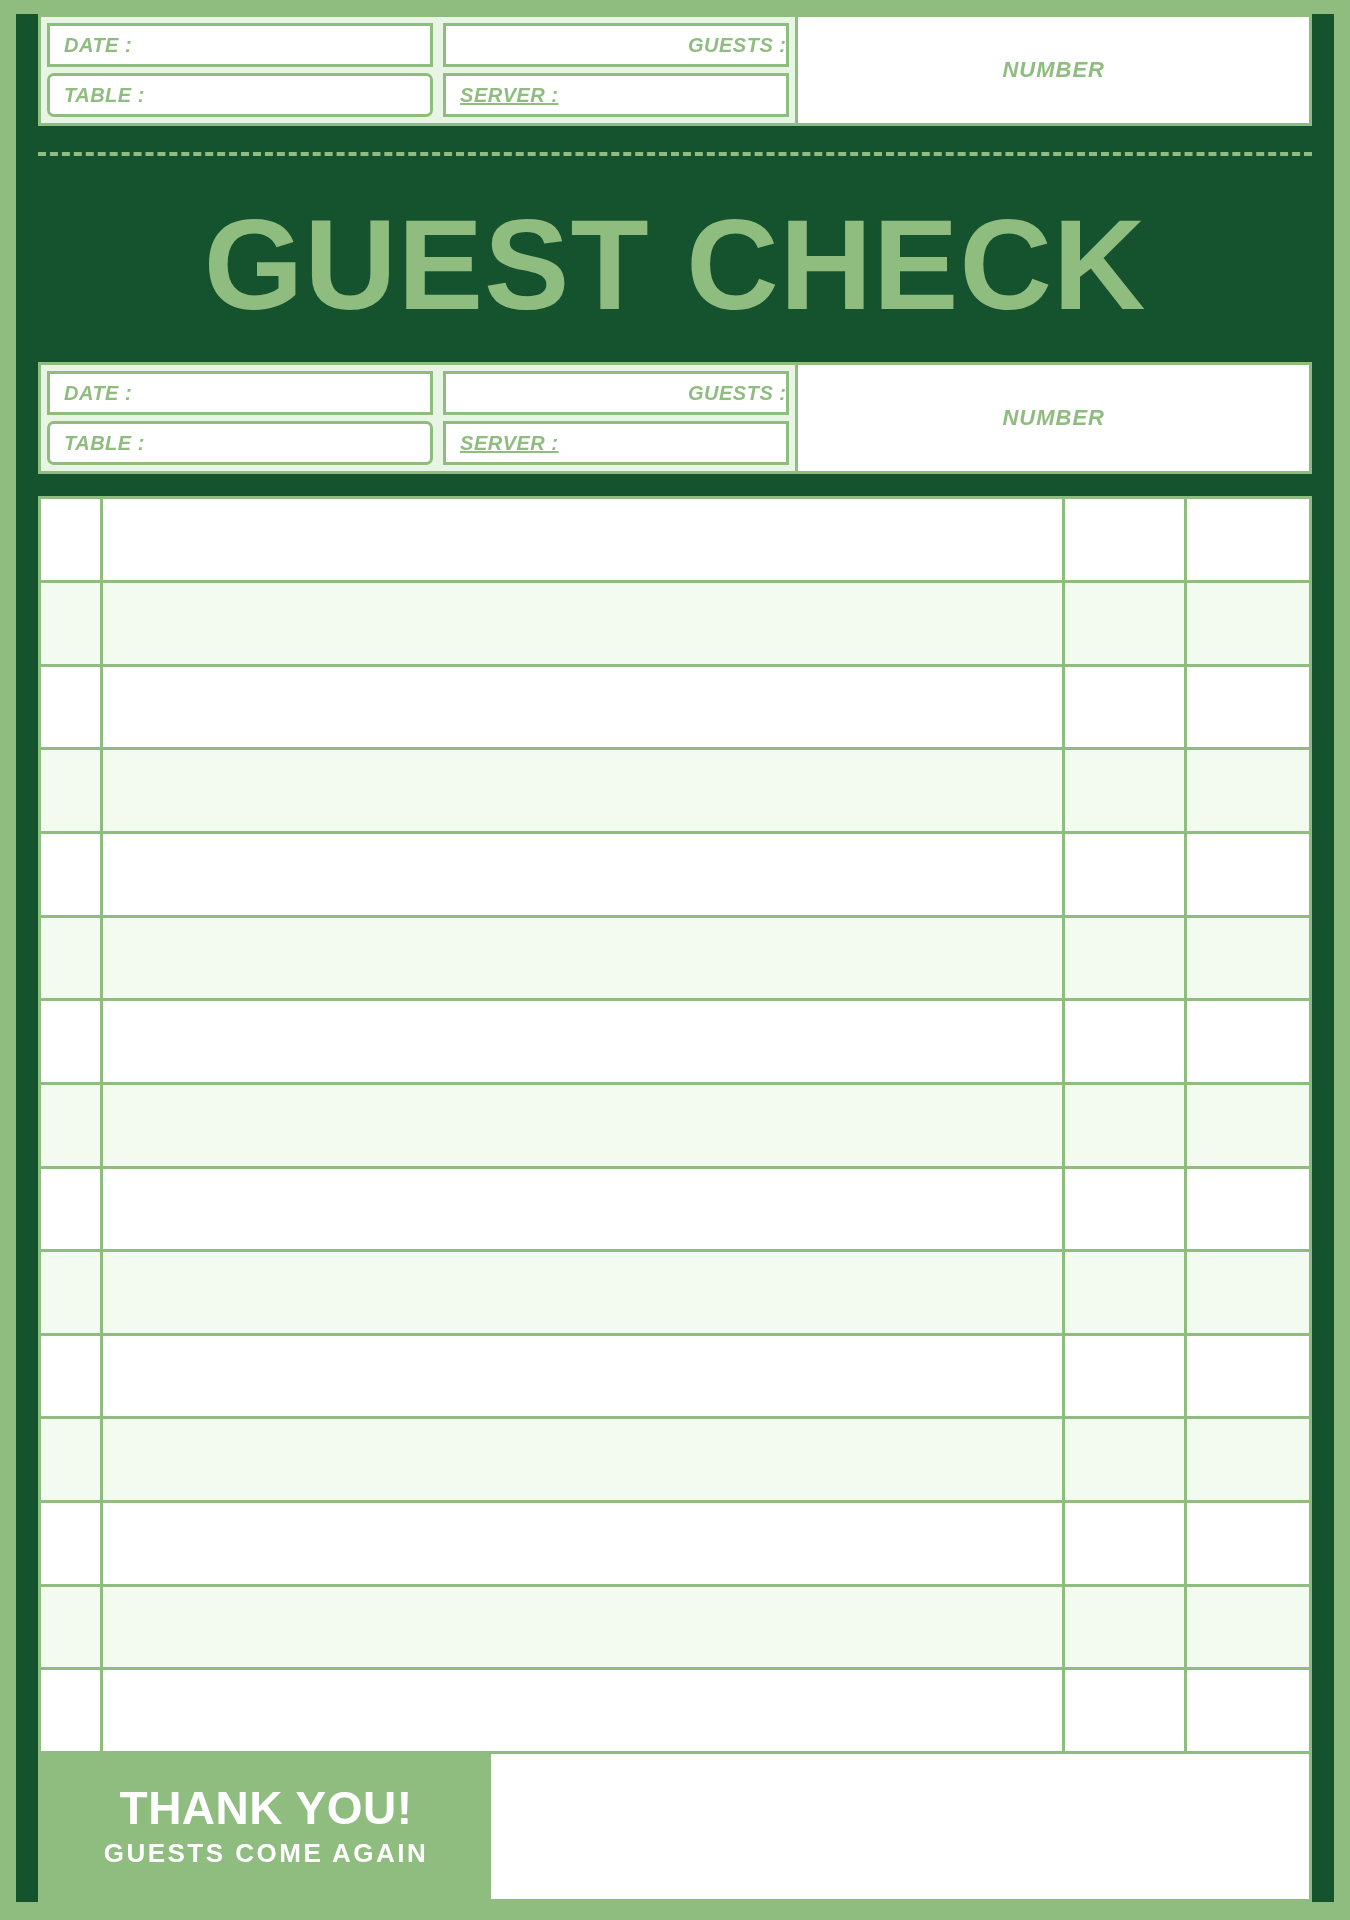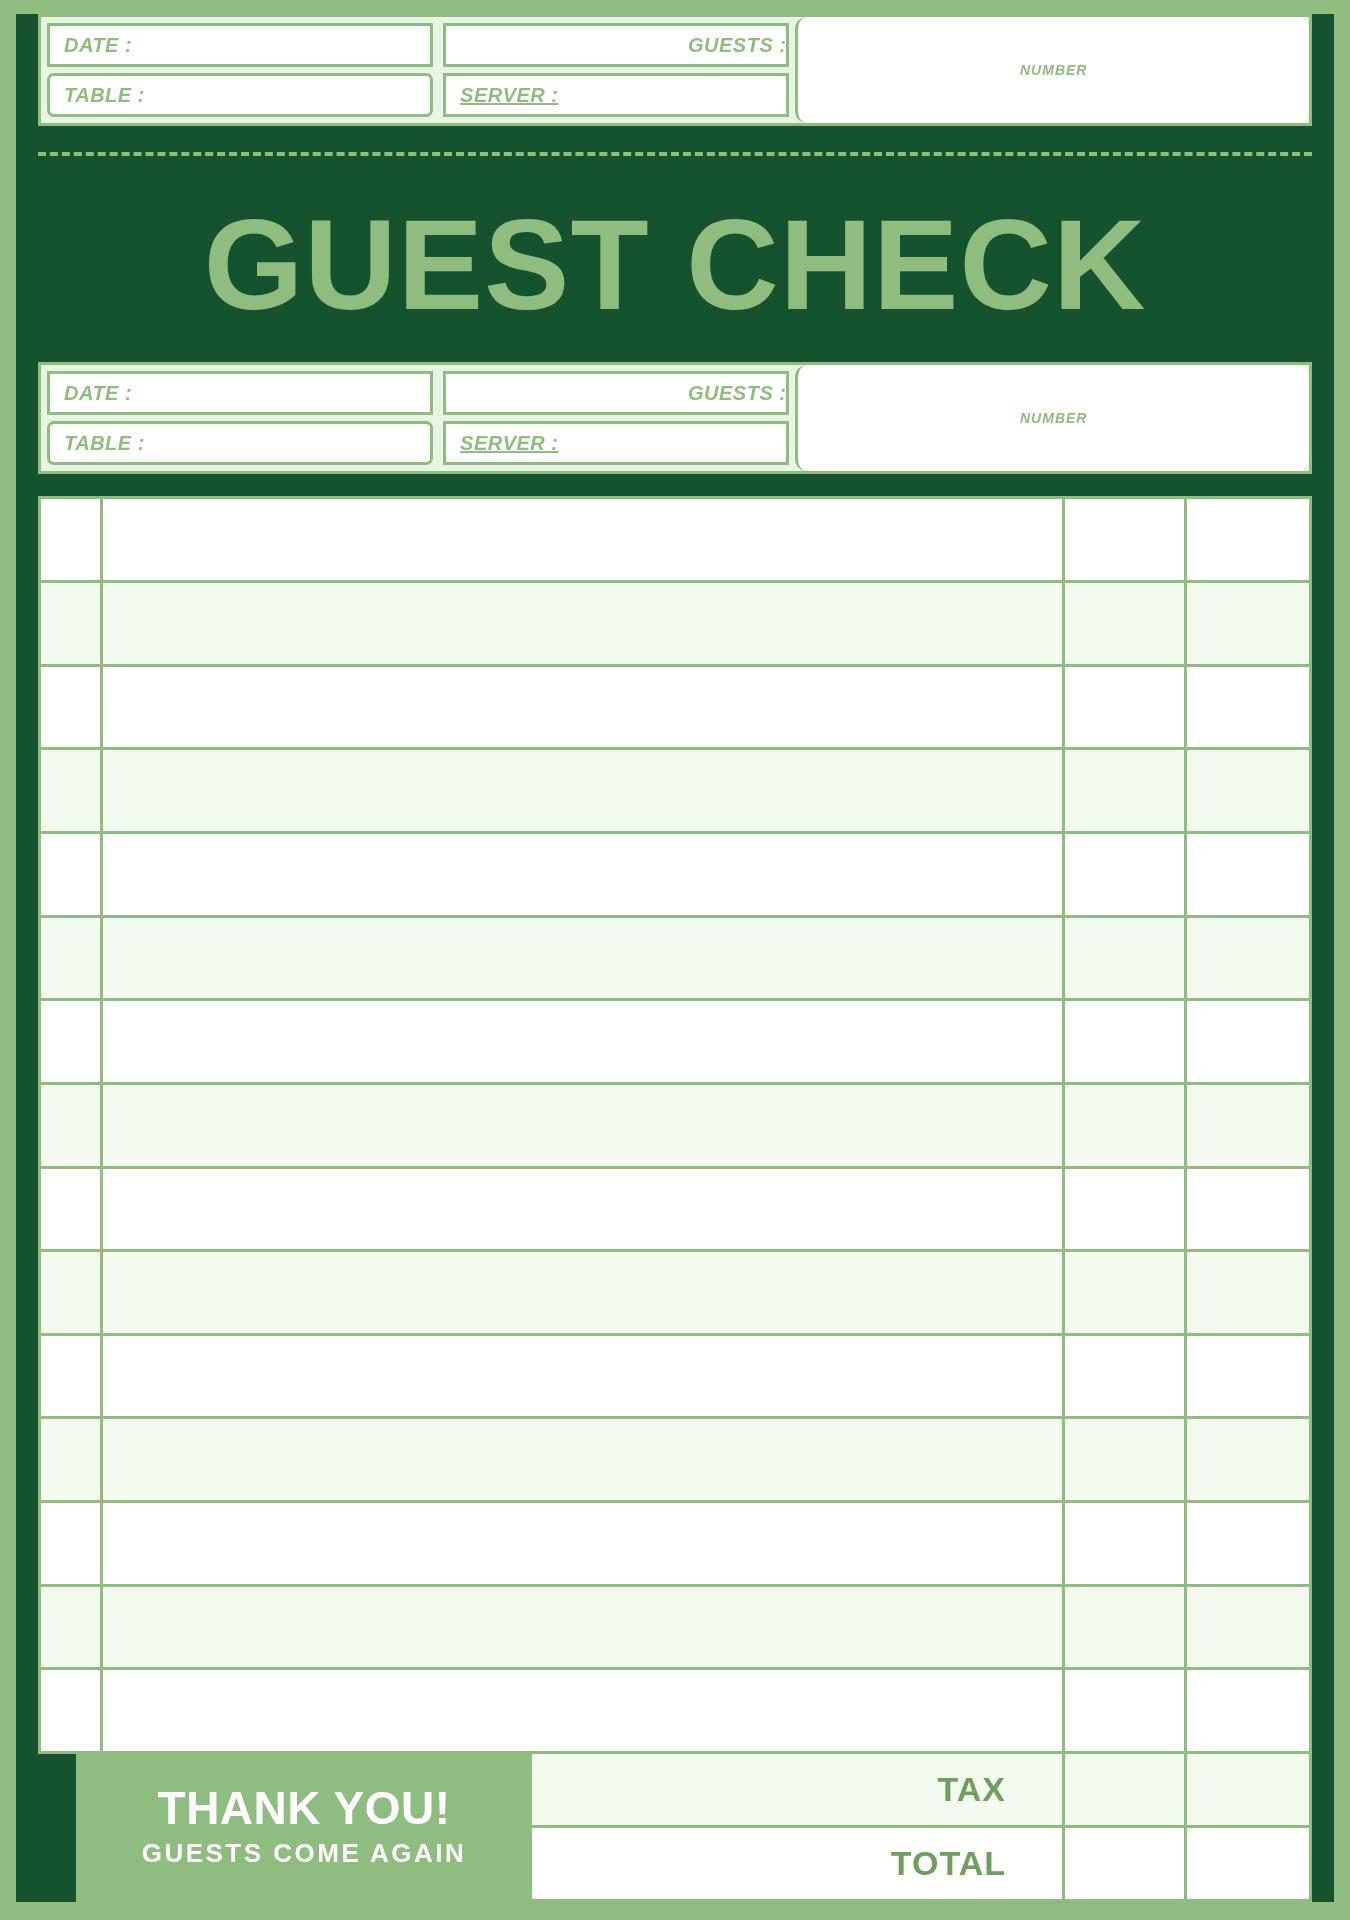--- a/index.html
+++ b/index.html
@@ -74,25 +74,24 @@
 
   .info-number {
     flex: 1 1 auto;
     background: #ffffff;
     border-left: 3px solid #8fbc7f;
     display: flex;
     align-items: center;
     justify-content: center;
     font-style: italic;
     font-weight: bold;
-    font-size: 14px;
+    font-size: 22px;
     letter-spacing: 1px;
     color: #8fbc7f;
     box-sizing: border-box;
-    border-radius: 12px;
   }
 
   
   .perforation {
     height: 0;
     border-top: 4px dashed #8fbc7f;
     margin: 26px 0 8px 0;
   }
 
   
@@ -132,21 +131,20 @@
   .col-amt2  { flex: 0 0 122px; box-sizing: border-box; }
 
   
   .footer {
     display: flex;
     height: 148px;
     border: 3px solid #8fbc7f;
     border-top: none;
     box-sizing: border-box;
     background: #ffffff;
-    margin-left: 38px;
   }
   .thanks {
     flex: 0 0 450px;
     background: #8fbc7f;
     color: #ffffff;
     display: flex;
     flex-direction: column;
     align-items: center;
     justify-content: center;
     box-sizing: border-box;
@@ -345,28 +343,16 @@
         <div class="col-amt1"></div>
         <div class="col-amt2"></div>
       </div>
     </div>
 
     <div class="footer">
       <div class="thanks">
         <div class="thanks-main">THANK YOU!</div>
         <div class="thanks-sub">GUESTS COME AGAIN</div>
       </div>
-      <div class="totals">
-        <div class="total-row first">
-          <div class="total-label">TAX</div>
-          <div class="total-b1"></div>
-          <div class="total-b2"></div>
-        </div>
-        <div class="total-row">
-          <div class="total-label">TOTAL</div>
-          <div class="total-b1"></div>
-          <div class="total-b2"></div>
-        </div>
-      </div>
     </div>
 
   </div>
 </div>
 
 </body></html>

